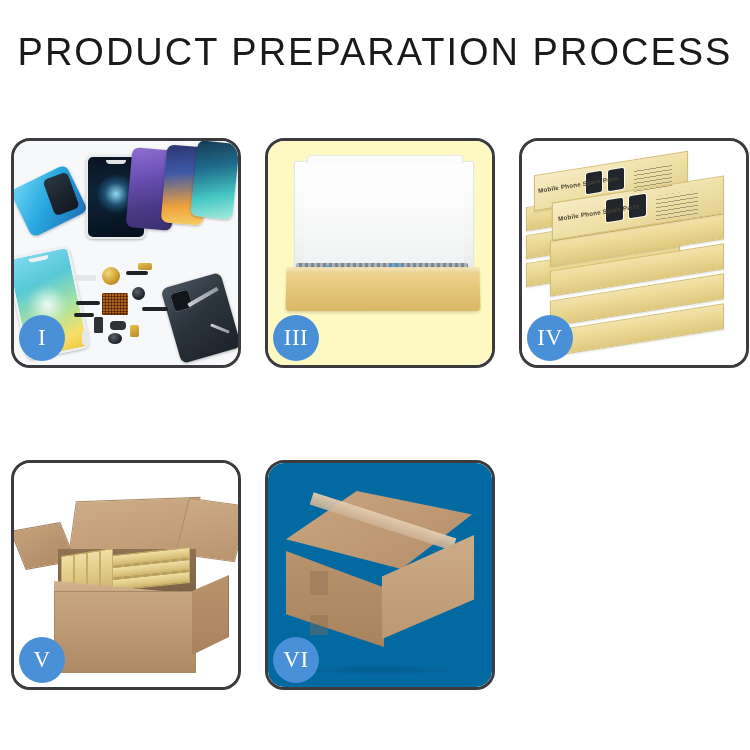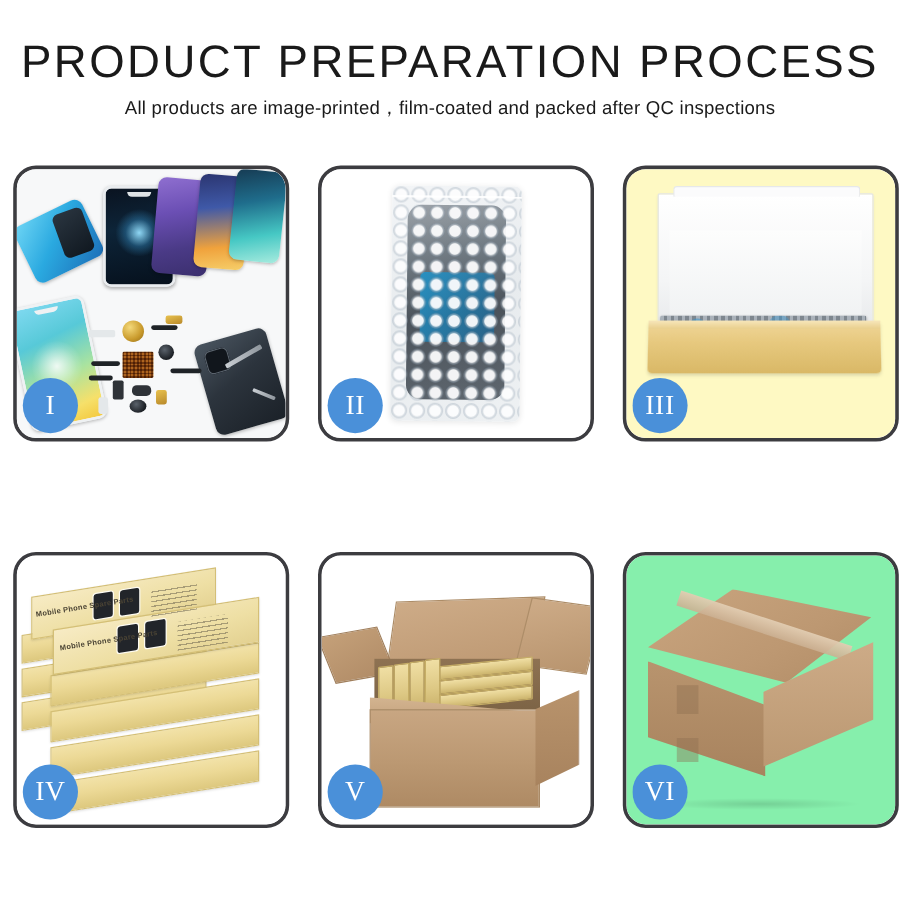--- a/index.html
+++ b/index.html
@@ -309,21 +309,21 @@
   }
   .st1{left:47px;top:92px;width:11px;height:40px;transform:skewY(-7deg);}
   .st2{left:60px;top:90px;width:11px;height:40px;transform:skewY(-7deg);}
   .st3{left:73px;top:88px;width:11px;height:40px;transform:skewY(-7deg);}
   .st4{left:86px;top:86px;width:11px;height:40px;transform:skewY(-7deg);}
   .st-h1{left:98px;top:88px;width:76px;height:10px;transform:skewY(-6deg);}
   .st-h2{left:98px;top:100px;width:76px;height:10px;transform:skewY(-6deg);}
   .st-h3{left:98px;top:112px;width:76px;height:10px;transform:skewY(-6deg);}
 
   
-  .p6{background:#86efac;}
+  .p6{background:#0369a1;}
   .sealed{position:absolute;left:0;top:0;right:0;bottom:0;}
   .sb-top{
     position:absolute;left:18px;top:28px;width:186px;height:78px;
     background:linear-gradient(150deg,#c9a57f 0%,#bd9872 60%,#b18c66 100%);
     clip-path:polygon(38% 0,100% 30%,62% 100%,0 62%);
     border-radius:2px;
   }
   .sb-left{
     position:absolute;left:18px;top:88px;width:98px;height:96px;
     background:linear-gradient(180deg,#b8946e,#a8835e);
@@ -352,21 +352,20 @@
     background:radial-gradient(ellipse at center,rgba(0,0,0,.13),rgba(0,0,0,0) 70%);
   }
 </style>
 </head>
 <body>
 
 <div class="page">
 
   <div class="header">
     <div class="title">PRODUCT PREPARATION PROCESS</div>
-    <div class="subtitle">All products are image-printed，film-coated and packed after QC inspections</div>
   </div>
 
   <div class="grid">
 
     <div class="panel">
       <div class="panel-media p1">
         <div class="screen s-blue"></div>
         <div class="screen s-black"></div>
         <div class="screen s-purple"></div>
         <div class="screen s-orange"></div>
@@ -387,31 +386,20 @@
         <div class="part lens" style="left:94px;top:192px;width:14px;height:11px;"></div>
         <div class="part gold" style="left:116px;top:184px;width:9px;height:12px;"></div>
         <div class="part white" style="left:68px;top:190px;width:8px;height:14px;border-radius:2px;"></div>
         <div class="part flex" style="left:128px;top:166px;width:26px;"></div>
         <div class="part tool" style="left:172px;top:154px;width:34px;height:4px;transform:rotate(-30deg);"></div>
         <div class="part tool" style="left:196px;top:186px;width:20px;height:3px;transform:rotate(22deg);"></div>
         <div class="badge">I</div>
       </div>
     </div>
 
-    <div class="panel">
-      <div class="panel-media p2">
-        <div class="bubblepack">
-          <div class="phoneghost"></div>
-          <div class="tealband"></div>
-          <div class="bubbles"></div>
-          <div class="seam"></div>
-        </div>
-        <div class="badge">II</div>
-      </div>
-    </div>
 
     <div class="panel">
       <div class="panel-media p3">
         <div class="lid">
           <div class="lid-inner"></div>
         </div>
         <div class="contents"></div>
         <div class="boxbase">
           <div class="rim"></div>
         </div>

